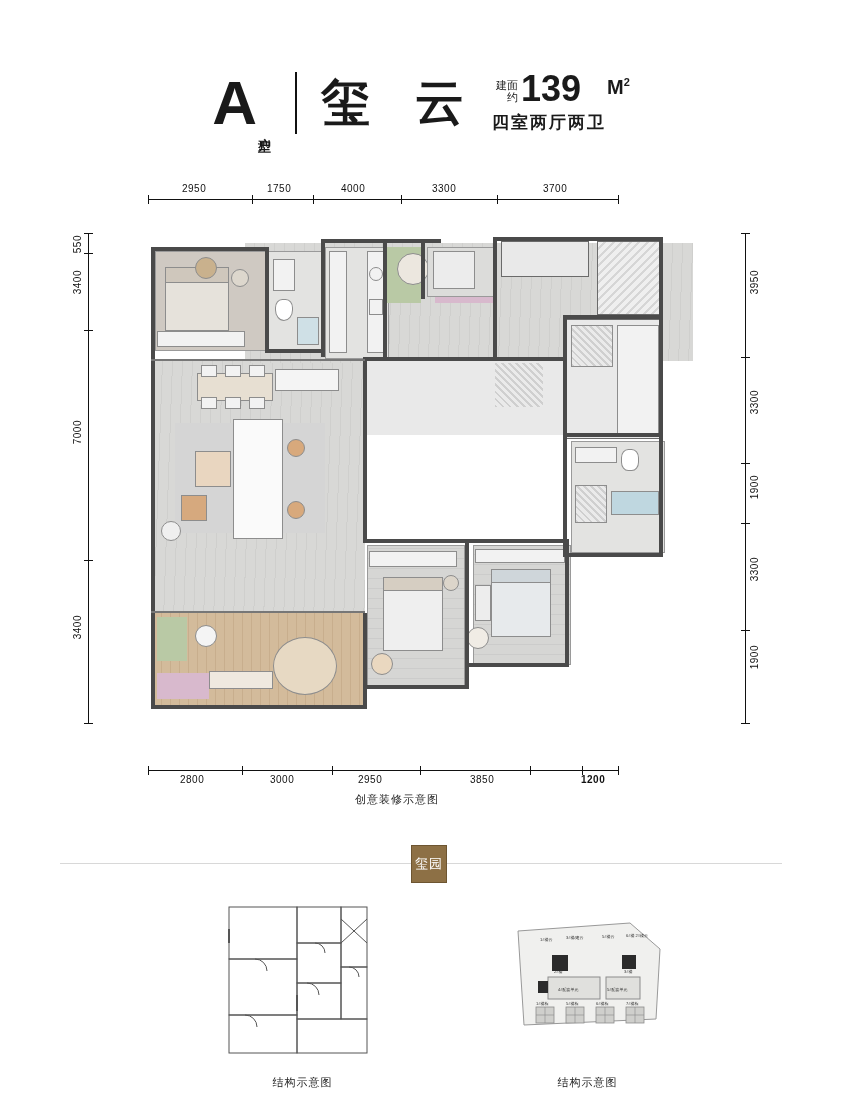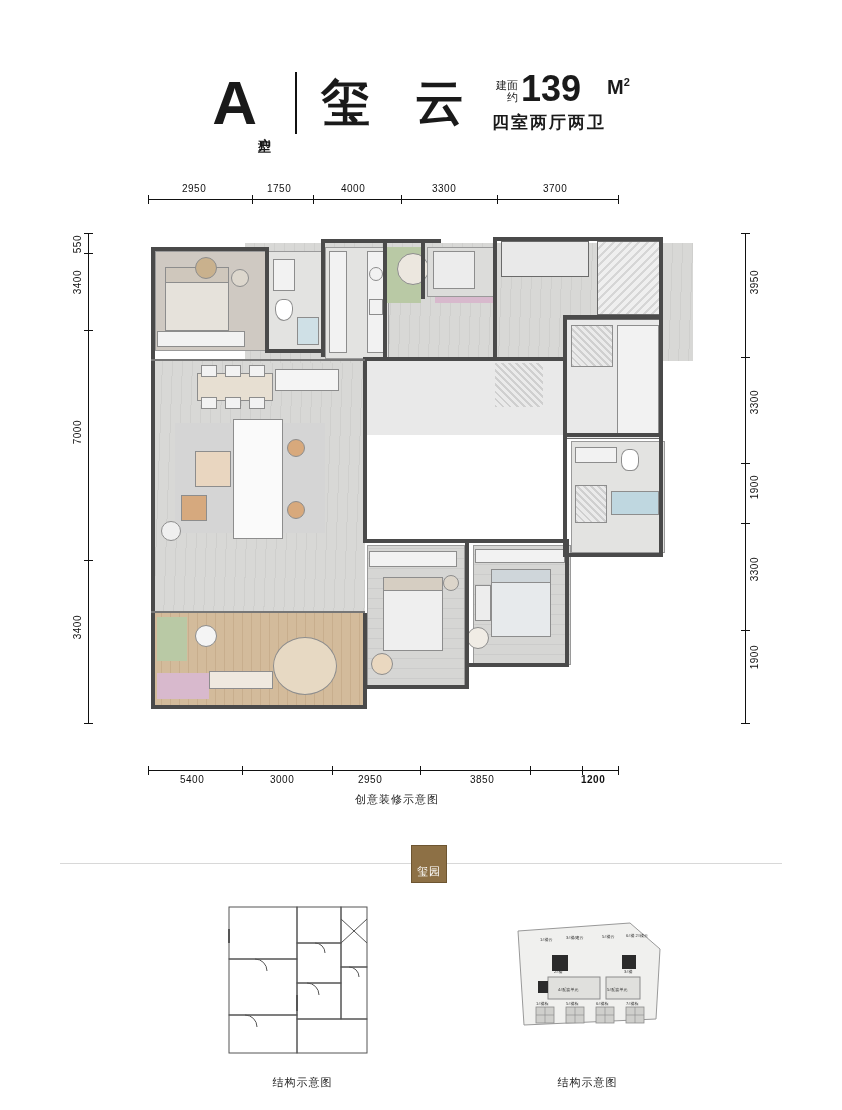--- a/index.html
+++ b/index.html
@@ -46,22 +46,22 @@
   
   .fp{position:absolute;left:75px;top:58px;width:545px;height:490px;}
   .wall{position:absolute;background:#4a4a4a;}
   .room{position:absolute;}
   .thinwall{position:absolute;background:#777;}
 
   
   .divider{position:absolute;top:863px;left:60px;width:722px;height:1px;background:#d8d8d8;}
   .logo{position:absolute;left:411px;top:845px;width:34px;height:36px;
         background:#8d7045;border:1px solid #6d5531;}
-  .logo span{display:block;color:#fff;font-size:11px;line-height:11px;text-align:center;
-             margin-top:20px;letter-spacing:1px;}
+  .logo span{display:block;color:#fff;font-size:13px;line-height:11px;text-align:center;
+             margin-top:12px;letter-spacing:1px;}
 
   
   .thumb-struct{position:absolute;left:215px;top:895px;width:175px;height:175px;}
   .thumb-loc{position:absolute;left:510px;top:915px;width:155px;height:120px;}
   .thumb-cap{position:absolute;font-size:11px;color:#222;letter-spacing:1px;text-align:center;}
 
   
   .f-gray{background:#e9e9e9;}
   .f-dgray{background:#d5d5d5;}
   .f-tile{background:#e3e3e1;}
@@ -116,21 +116,21 @@
   <div class="dim-lbl" style="left:483px;top:8px;">3700</div>
 
   <div class="dimline dh" style="left:88px;top:595px;width:470px;"></div>
   <div class="tick tickv" style="left:88px;top:591px;"></div>
   <div class="tick tickv" style="left:182px;top:591px;"></div>
   <div class="tick tickv" style="left:272px;top:591px;"></div>
   <div class="tick tickv" style="left:360px;top:591px;"></div>
   <div class="tick tickv" style="left:470px;top:591px;"></div>
   <div class="tick tickv" style="left:522px;top:591px;"></div>
   <div class="tick tickv" style="left:558px;top:591px;"></div>
-  <div class="dim-lbl" style="left:120px;top:599px;">5400</div>
+  <div class="dim-lbl" style="left:120px;top:599px;">2800</div>
   <div class="dim-lbl" style="left:210px;top:599px;">3000</div>
   <div class="dim-lbl" style="left:298px;top:599px;">2950</div>
   <div class="dim-lbl" style="left:410px;top:599px;">3850</div>
   <div class="dim-lbl" style="left:521px;top:599px;font-weight:bold;">1200</div>
 
   <div class="dimline dv" style="left:28px;top:58px;height:490px;"></div>
   <div class="tick tickh" style="left:24px;top:58px;"></div>
   <div class="tick tickh" style="left:24px;top:78px;"></div>
   <div class="tick tickh" style="left:24px;top:155px;"></div>
   <div class="tick tickh" style="left:24px;top:385px;"></div>

